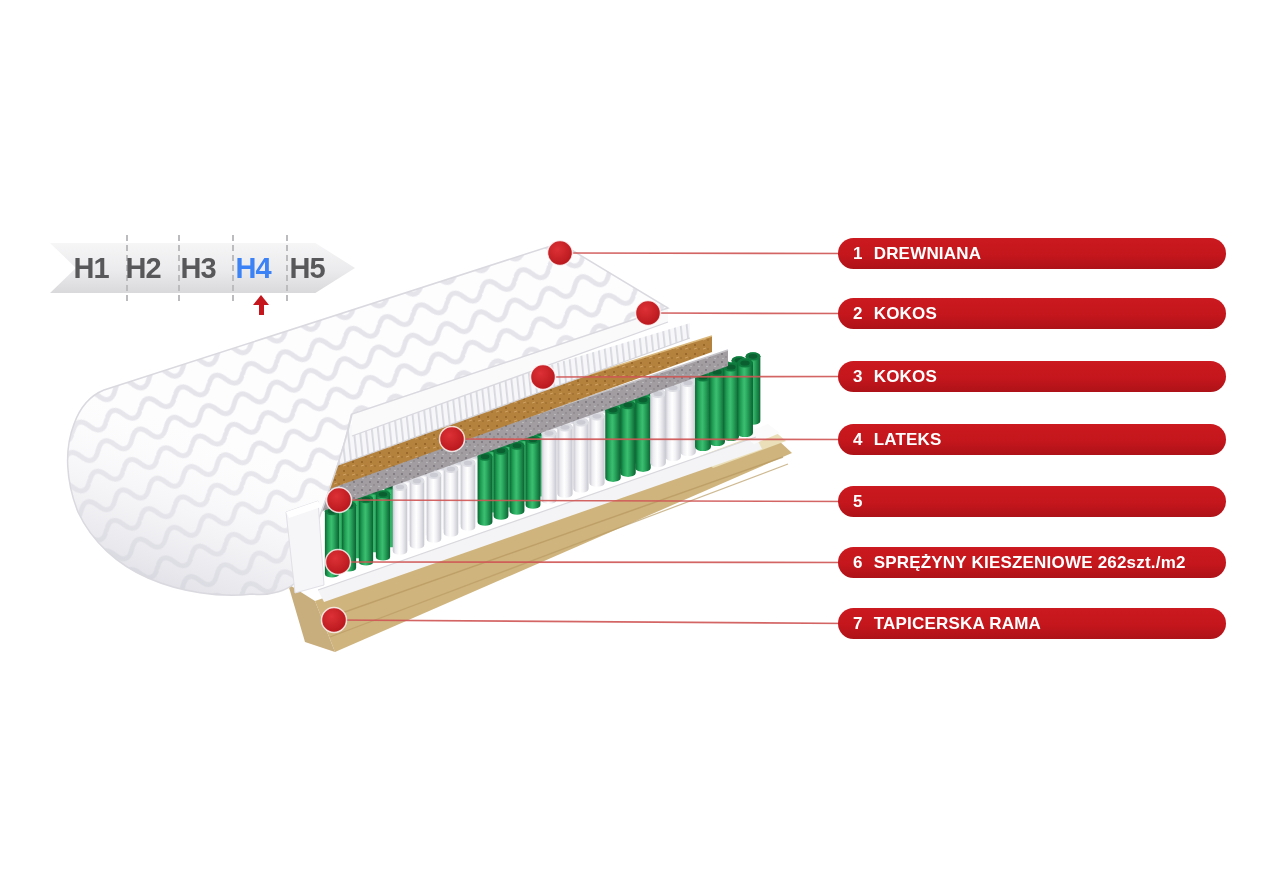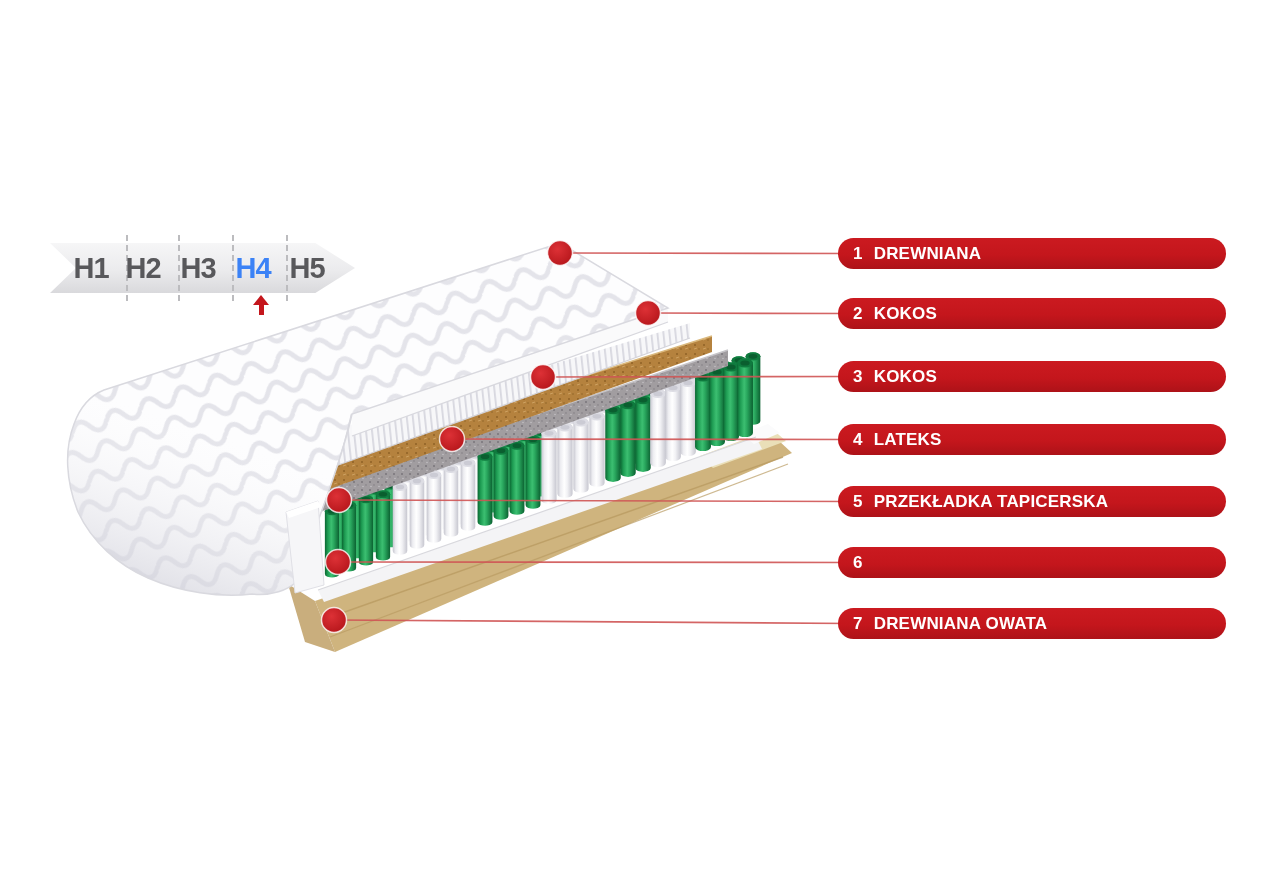--- a/index.html
+++ b/index.html
@@ -261,23 +261,23 @@
   <div class="pill" style="top:361px">
     <span class="num">3</span>
     <span class="lbl">KOKOS</span>
   </div>
   <div class="pill" style="top:424px">
     <span class="num">4</span>
     <span class="lbl">LATEKS</span>
   </div>
   <div class="pill" style="top:486px">
     <span class="num">5</span>
-    <span class="lbl">PRZEKŁADKA TAPICERSKA</span>
   </div>
   <div class="pill" style="top:547px">
     <span class="num">6</span>
+    <span class="lbl">SPRĘŻYNY KIESZENIOWE 262szt./m2</span>
   </div>
   <div class="pill" style="top:608px">
     <span class="num">7</span>
-    <span class="lbl">DREWNIANA OWATA</span>
+    <span class="lbl">TAPICERSKA RAMA</span>
   </div>
 
 </div>
 
 </body></html>

